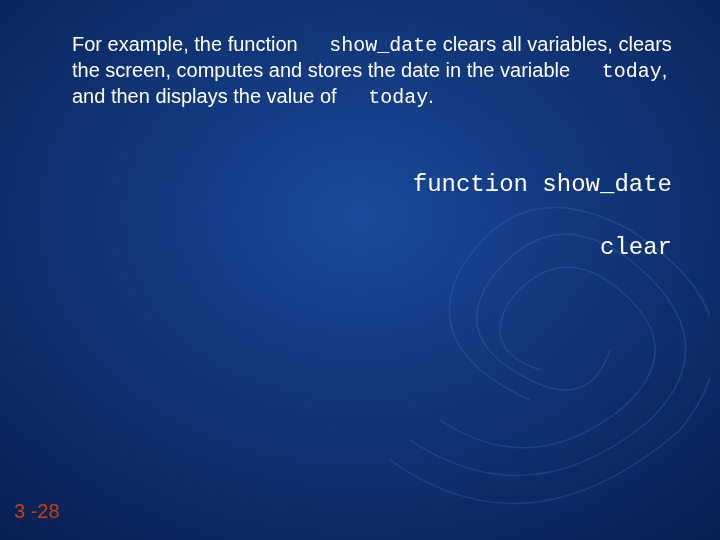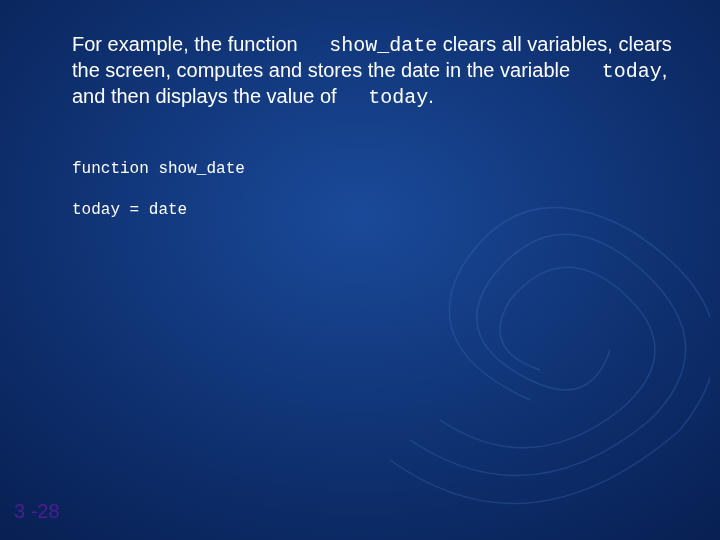--- a/index.html
+++ b/index.html
@@ -38,30 +38,31 @@
   }
   .para {
     margin-bottom: 28px;
   }
   .mono {
     font-family: "Courier New", Courier, monospace;
     margin-left: 26px;
   }
   .code-block {
     font-family: "Courier New", Courier, monospace;
-    font-size: 16px;
+    font-size: 24px;
     line-height: 1.3;
     white-space: pre-line;
+    text-align: right;
   }
   .page-num {
     position: absolute;
     left: 14px;
     bottom: 16px;
     font-size: 20px;
-    color: #4c1d95;
+    color: #c2410c;
   }
 </style>
 </head>
 <body>
 
 <div class="swirl">
   <svg viewBox="0 0 360 360">
     <g fill="none" stroke="#3a6db8" stroke-width="1.5">
       <path d="M60,280 Q180,360 300,260 Q380,180 280,100 Q200,40 140,120 Q100,180 180,220 Q240,250 260,190"></path>
       <path d="M40,300 Q180,400 330,270 Q420,160 280,70 Q170,10 110,110 Q70,190 180,240"></path>
@@ -71,17 +72,17 @@
 </div>
 
 <div class="content">
 
   <div class="para">
     <span>For example, the function </span><span class="mono">show_date</span><span> clears all variables, clears the screen, computes and stores the date in the variable </span><span class="mono">today</span><span>, and then displays the value of </span><span class="mono">today</span><span>.</span>
   </div>
 
   <div class="code-block">
     <div>function show_date</div>
-    <div>today = date</div>
+    <div>clear</div>
   </div>
 </div>
 
 <div class="page-num">3 -28</div>
 
 </body></html>

